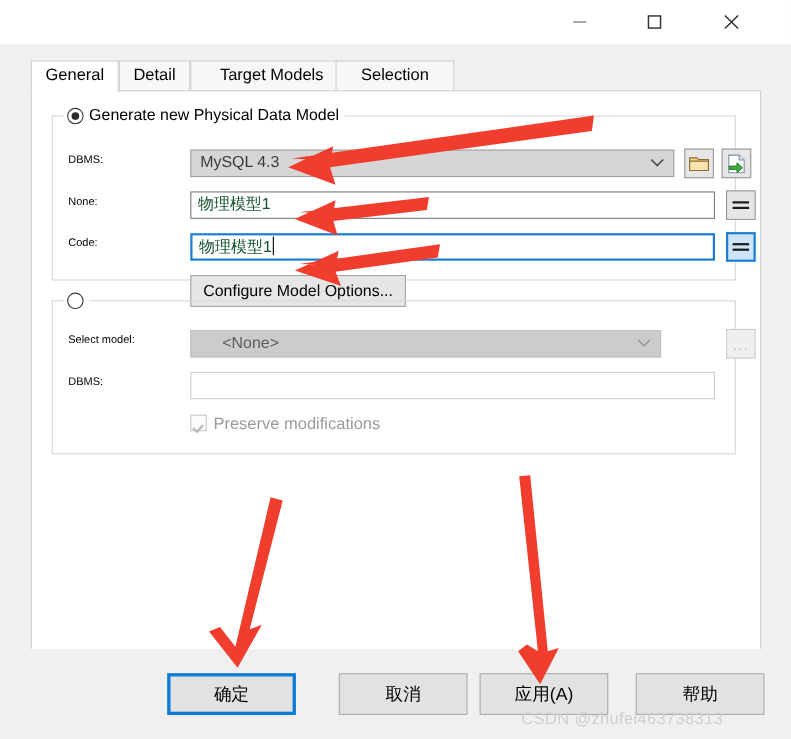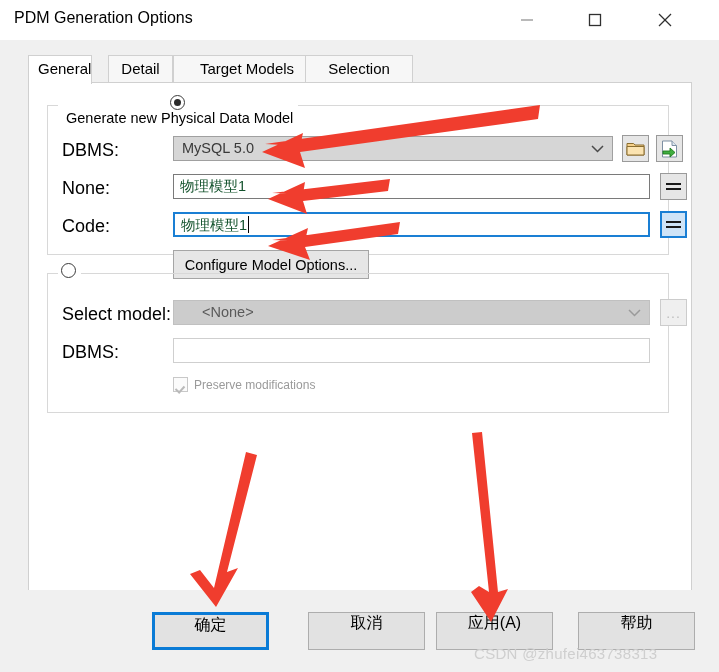--- a/index.html
+++ b/index.html
@@ -101,21 +101,20 @@
     position: absolute;
     top: -11px;
     left: 10px;
     background: #ffffff;
     padding: 0 5px 0 3px;
     height: 20px;
     display: flex;
     align-items: center;
     font-size: 14.5px;
     white-space: nowrap;
-    flex-direction: column;
   }
   .group-legend .legend-text { margin-left: 5px; }
 
   
   .radio {
     width: 15px; height: 15px;
     border-radius: 50%;
     box-sizing: border-box;
     border: 1px solid #3b3b3b;
     background: #fff;
@@ -127,21 +126,21 @@
     position: absolute;
     left: 3px; top: 3px;
     width: 7px; height: 7px;
     border-radius: 50%;
     background: #2b2b2b;
   }
 
   
   .field-label {
     position: absolute;
-    font-size: 18px;
+    font-size: 10px;
     color: #000;
     white-space: nowrap;
   }
 
   .ctl {
     position: absolute;
     box-sizing: border-box;
     height: 25px;
     font-size: 14.5px;
     line-height: 23px;
@@ -225,22 +224,22 @@
     white-space: nowrap;
     display: flex;
     align-items: center;
     justify-content: center;
   }
 
   
   .checkbox-row {
     position: absolute;
     display: flex;
-    align-items: flex-end;
-    font-size: 12px;
+    align-items: flex-start;
+    font-size: 15px;
     color: #9a9a9a;
   }
   .checkbox {
     width: 15px; height: 15px;
     box-sizing: border-box;
     border: 1px solid #c8c8c8;
     background: #fbfbfb;
     position: relative;
     margin-right: 6px;
     flex: none;
@@ -264,21 +263,21 @@
   }
   .bottom-btn {
     position: absolute;
     top: 22px;
     width: 117px; height: 38px;
     box-sizing: border-box;
     background: #e2e2e2;
     border: 1px solid #adadad;
     font-size: 16px;
     display: flex;
-    align-items: flex-start;
+    align-items: center;
     justify-content: center;
     color: #000;
   }
   .bottom-btn.default-focus {
     border: 3px solid #0a7bd6;
     background: #e2e2e2;
   }
 
   
   #watermark {
@@ -295,21 +294,20 @@
     position: absolute;
     left: 0; top: 0;
     width: 719px; height: 672px;
     pointer-events: none;
   }
 </style>
 </head>
 <body>
 
 <div id="titlebar">
-  <div id="window-title">PDM Generation Options</div>
 
   <div class="win-btn" id="btn-minimize">
     <svg width="14" height="12" viewBox="0 0 14 12">
       <line x1="1" y1="6" x2="13" y2="6" stroke="#8a8a8a" stroke-width="1.2"></line>
     </svg>
   </div>
   <div class="win-btn" id="btn-maximize">
     <svg width="14" height="14" viewBox="0 0 14 14">
       <rect x="1.5" y="1.5" width="11" height="11" fill="none" stroke="#303030" stroke-width="1.3"></rect>
     </svg>
@@ -318,21 +316,21 @@
     <svg width="16" height="16" viewBox="0 0 16 16">
       <line x1="2" y1="2" x2="14" y2="14" stroke="#303030" stroke-width="1.3"></line>
       <line x1="14" y1="2" x2="2" y2="14" stroke="#303030" stroke-width="1.3"></line>
     </svg>
   </div>
 </div>
 
 <div id="dialog-body">
 
   <div id="tabstrip">
-    <div class="tab active" style="left:0px;width:64px;">
+    <div class="tab active" style="left:0px;width:80px;">
       <span>General</span>
     </div>
     <div class="tab" style="left:80px;width:65px;">
       <span>Detail</span>
     </div>
     <div class="tab" style="left:145px;width:148px;">
       <span>Target Models</span>
     </div>
     <div class="tab" style="left:277px;width:108px;">
       <span>Selection</span>
@@ -342,21 +340,21 @@
   <div id="tabpanel">
 
     <div class="groupbox" id="group-generate">
       <div class="group-legend">
         <span class="radio checked"></span>
         <span class="legend-text">Generate new Physical Data Model</span>
       </div>
 
       <div class="field-label" style="left:14px; top:34px;">DBMS:</div>
       <div class="ctl combo-gray" style="left:125px; top:30px; width:440px;">
-        <span>MySQL 5.0</span>
+        <span>MySQL 4.3</span>
         <span class="combo-arrow">
           <svg width="13" height="9" viewBox="0 0 13 9">
             <polyline points="1,1.5 6.5,7 12,1.5" fill="none" stroke="#4a4a4a" stroke-width="1.5"></polyline>
           </svg>
         </span>
       </div>
       <div class="sqbtn" style="left:574px; top:29px;">
         <svg width="19" height="17" viewBox="0 0 19 17">
           <path d="M1 3.5 L1 15 L18 15 L18 5 L9 5 L7.6 3.5 Z" fill="#f5d08a" stroke="#8a6d2f" stroke-width="1"></path>
           <path d="M1 6.5 L18 6.5 L18 15 L1 15 Z" fill="#fbe3b0" stroke="#8a6d2f" stroke-width="1"></path>
@@ -396,21 +394,21 @@
         <span>Configure Model Options...</span>
       </div>
     </div>
 
     <div class="groupbox" id="group-update">
       <div class="group-legend">
         <span class="radio"></span>
       </div>
 
       <div class="field-label" style="left:14px; top:30px;">Select model:</div>
-      <div class="ctl combo-gray light" style="left:125px; top:26px; width:477px; padding-left:28px;">
+      <div class="ctl combo-gray light" style="left:125px; top:26px; width:428px; padding-left:28px;">
         <span>&lt;None&gt;</span>
         <span class="combo-arrow">
           <svg width="13" height="9" viewBox="0 0 13 9">
             <polyline points="1,1.5 6.5,7 12,1.5" fill="none" stroke="#9a9a9a" stroke-width="1.5"></polyline>
           </svg>
         </span>
       </div>
       <div class="sqbtn disabled" style="left:612px; top:25px;">
         <span class="dots-glyph">...</span>
       </div>

